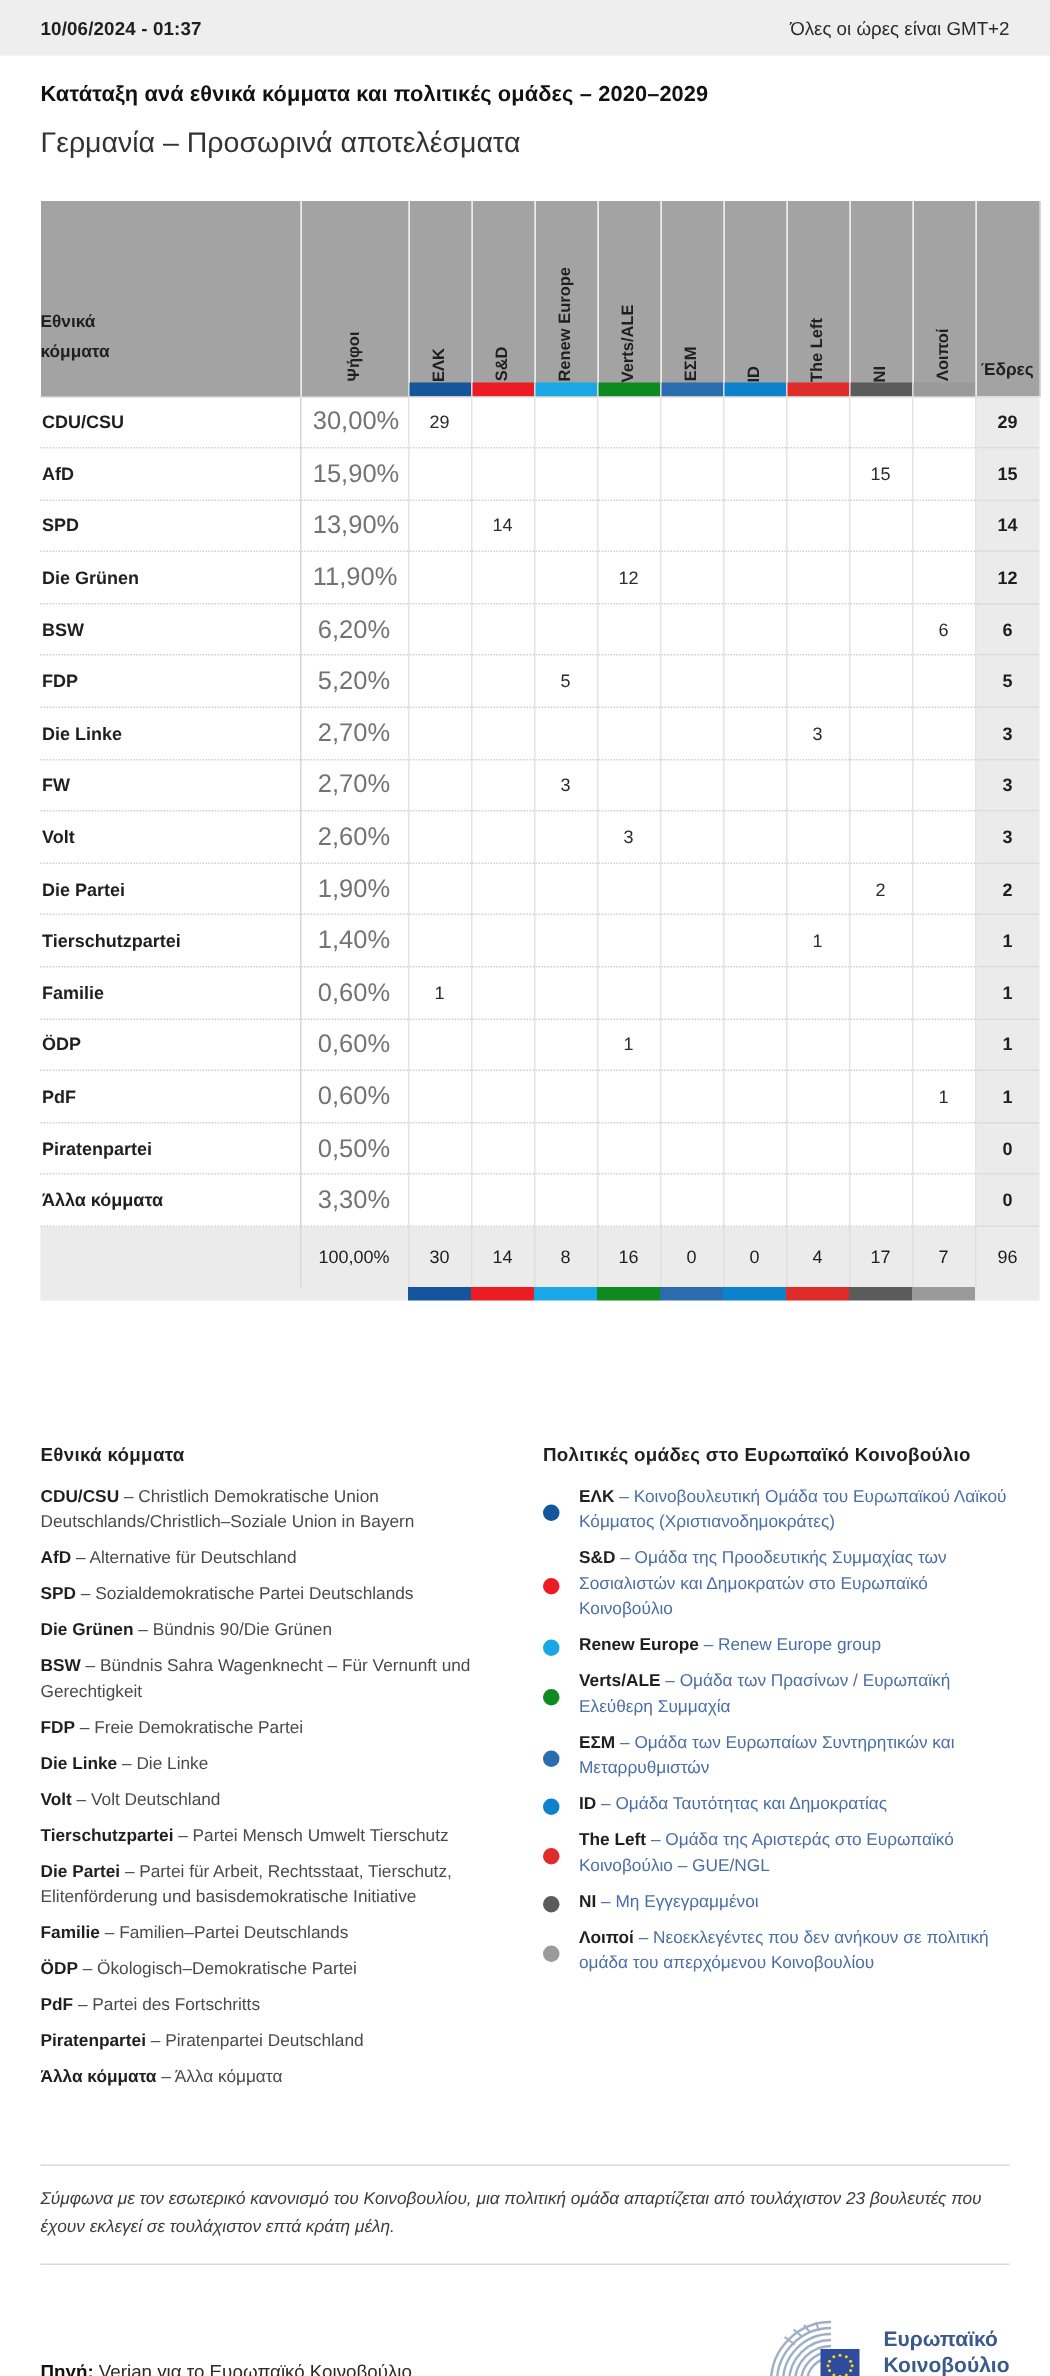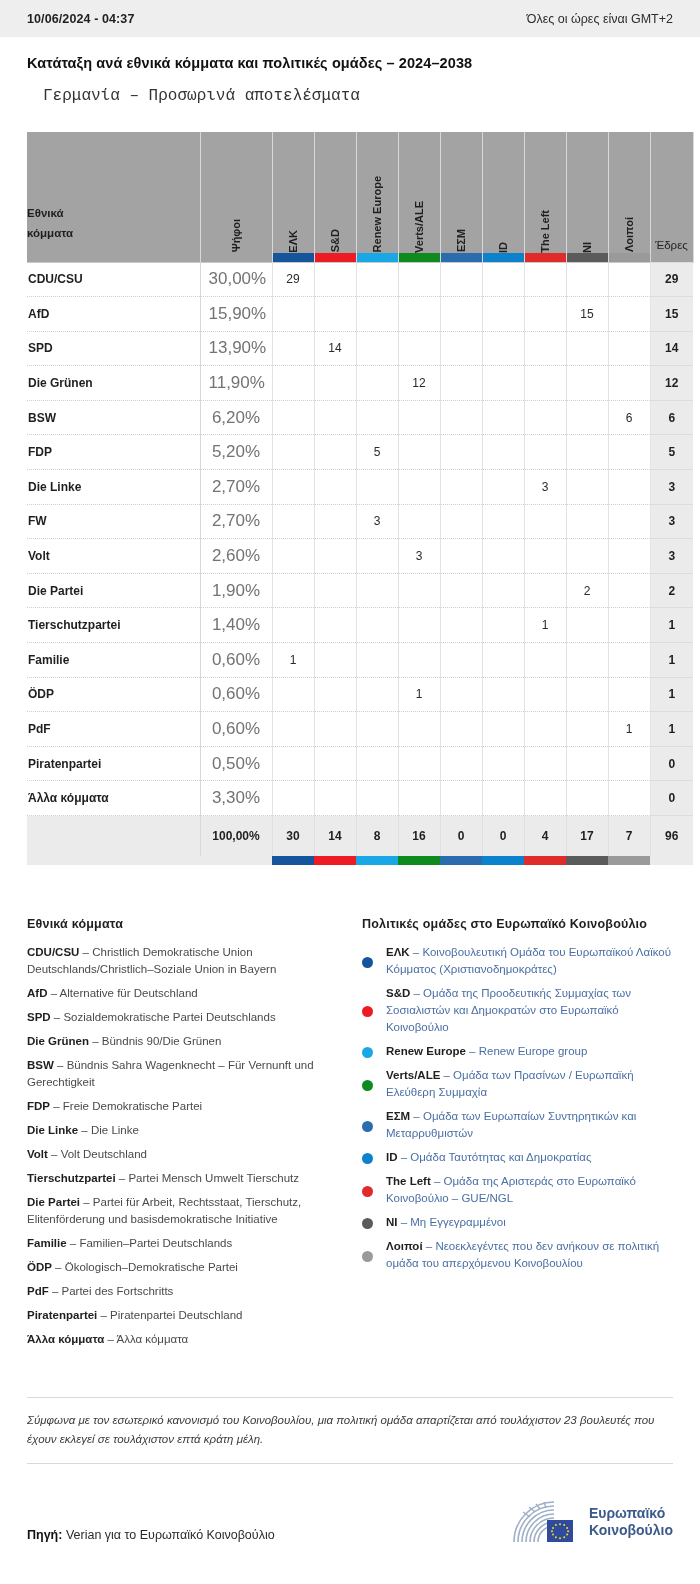--- a/index.html
+++ b/index.html
@@ -36,25 +36,24 @@
   
   .titles { padding: 18px 27px 0 27px; }
   h1.title {
     font-size: 14.5px;
     font-weight: bold;
     margin: 0 0 14px 0;
     letter-spacing: .1px;
     color: #111;
   }
   h2.subtitle {
-    font-size: 16px;
+    font-size: 19px;
     font-weight: normal;
-    margin: 16px;
+    margin: 0;
     color: #333;
-    font-family: Liberation Mono, monospace;
   }
 
   
   .table-wrap { padding: 0 27px; margin-top: 27px; }
   table.results {
     width: 646px;
     border-collapse: collapse;
     table-layout: fixed;
   }
   table.results col.c-party  { width: 173px; }
@@ -109,21 +108,21 @@
   .colorbar-pad { height: 9px; width: 100%; display: block; }
   th.h-seats {
     background: #ebebeb;
     vertical-align: bottom;
     text-align: center;
     border-right: none;
     padding: 0 0 6px 0;
   }
   th.h-seats .seats-label {
     font-size: 11.5px;
-    font-weight: normal;
+    font-weight: bold;
     color: #1f1f1f;
   }
 
   tbody td {
     height: 34.6px;
     font-size: 12px;
     border-right: 1px solid #e3e3e3;
     border-bottom: 1px dotted #cfcfcf;
     padding: 0 8px;
     text-align: center;
@@ -144,21 +143,21 @@
     font-weight: bold;
     color: #1f1f1f;
     border-right: none;
     border-bottom: 1px solid #dcdcdc;
   }
   tbody tr:first-child td { border-top: 1px solid #c9c9c9; }
   tbody tr:first-child td.seats { border-top: 1px solid #dcdcdc; }
 
   tr.total td {
     background: #ebebeb;
-    font-weight: bold;
+    font-weight: normal;
     height: 40px;
     border-bottom: none;
     border-right: 1px solid #dfdfdf;
     color: #1f1f1f;
     font-size: 12px;
   }
   tr.total td.party { background: #ebebeb; border-right: 1px solid #d8d8d8; }
   tr.total td.seats { border-right: none; }
   tr.footbar td {
     height: 9px;
@@ -166,21 +165,21 @@
     border: none;
     background: #ebebeb;
   }
   tr.footbar td.seats { background: #ebebeb; }
   tr.footbar td.party { background: #ebebeb; }
 
   
   .legends {
     display: flex;
     padding: 0 27px;
-    margin-top: 52px;
+    margin-top: 96px;
     gap: 26px;
   }
   .legend-col { width: 310px; }
   .legend-col.right { width: 312px; }
   .legend-title {
     font-size: 12.5px;
     font-weight: bold;
     color: #1f1f1f;
     margin-bottom: 13px;
     letter-spacing: .2px;
@@ -238,26 +237,26 @@
     font-size: 14px;
     font-weight: bold;
     color: #3b5a8c;
     line-height: 17px;
   }
 </style>
 </head>
 <body>
 
 <div class="topbar">
-  <span class="topbar-date">10/06/2024 - 04:37</span>
+  <span class="topbar-date">10/06/2024 - 01:37</span>
   <span class="topbar-tz">Όλες οι ώρες είναι GMT+2</span>
 </div>
 
 <div class="titles">
-  <h1 class="title">Κατάταξη ανά εθνικά κόμματα και πολιτικές ομάδες – 2024–2038</h1>
+  <h1 class="title">Κατάταξη ανά εθνικά κόμματα και πολιτικές ομάδες – 2020–2029</h1>
   <h2 class="subtitle">Γερμανία – Προσωρινά αποτελέσματα</h2>
 </div>
 
 <div class="table-wrap">
   <table class="results">
     <colgroup id="colgroup-holder">
       <col class="c-party">
       <col class="c-votes">
     <col class="c-group">
         <col class="c-group">

